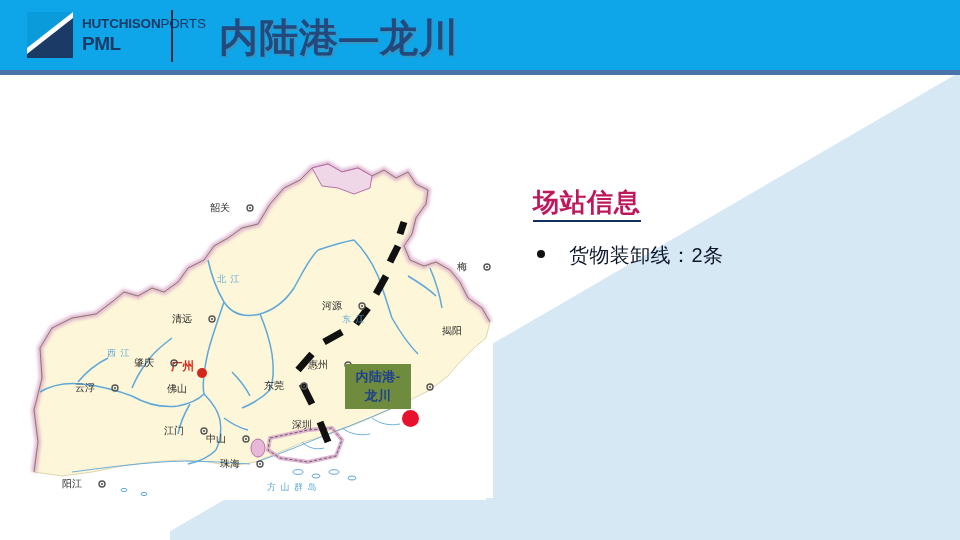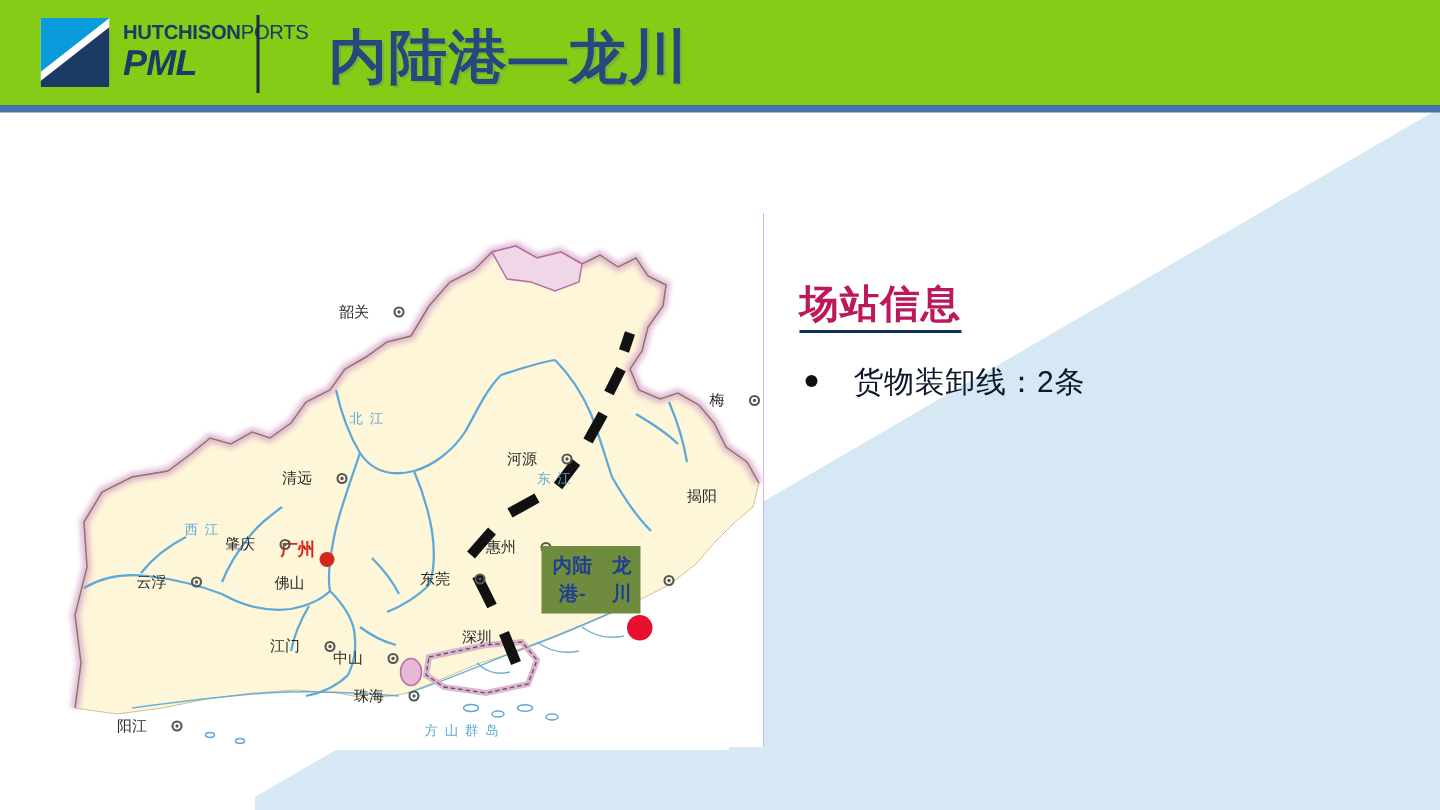--- a/index.html
+++ b/index.html
@@ -22,21 +22,21 @@
     left: 0; top: 0;
     width: 960px; height: 540px;
     pointer-events: none;
   }
 
   
   .header {
     position: absolute;
     left: 0; top: 0;
     width: 960px; height: 71px;
-    background: #84cc16;
+    background: #0ea5e9;
   }
   .header-rule {
     position: absolute;
     left: 0; top: 70px;
     width: 960px; height: 5px;
     background: #4a72ab;
   }
   .logo-block {
     position: absolute;
     left: 27px; top: 12px;
@@ -57,26 +57,25 @@
   }
   .logo-line1 {
     font-size: 13.5px;
     letter-spacing: -0.2px;
     color: #1b3a66;
     white-space: nowrap;
   }
   .logo-line1 .bold { font-weight: 700; }
   .logo-line1 .light { font-weight: 400; }
   .logo-line2 {
-    font-size: 24px;
+    font-size: 19px;
     font-weight: 700;
     color: #1b3a66;
     letter-spacing: -0.5px;
     margin-top: 3px;
-    font-style: italic;
   }
   .logo-divider {
     position: absolute;
     left: 171px; top: 10px;
     width: 2px; height: 52px;
     background: #1b2b44;
   }
   .slide-title {
     position: absolute;
     left: 187px; top: 11px;
@@ -85,39 +84,39 @@
     color: #23497d;
     letter-spacing: 1px;
     text-shadow: 1.5px 1.5px 0 rgba(120,120,120,0.35);
     white-space: nowrap;
     margin-left: 32px;
   }
 
   
   .map-panel {
     position: absolute;
-    left: 28px; top: 142px;
+    left: 12px; top: 142px;
     width: 481px; height: 356px;
     background: #8b5cf6;
     overflow: hidden;
   }
   .map-svg { display: block; }
 
   .map-callout {
     position: absolute;
     left: 333px; top: 222px;
     width: 66px; height: 45px;
     background: #6f8c3e;
     color: #1f3f8f;
     font-size: 13px;
     font-weight: 700;
     line-height: 1.45;
     text-align: center;
     display: flex;
-    flex-direction: row;
+    flex-direction: column;
     justify-content: center;
     align-items: center;
     letter-spacing: 0.4px;
   }
   .map-marker {
     position: absolute;
     left: 390px; top: 268px;
     width: 17px; height: 17px;
     border-radius: 50%;
     background: #e8112d;

